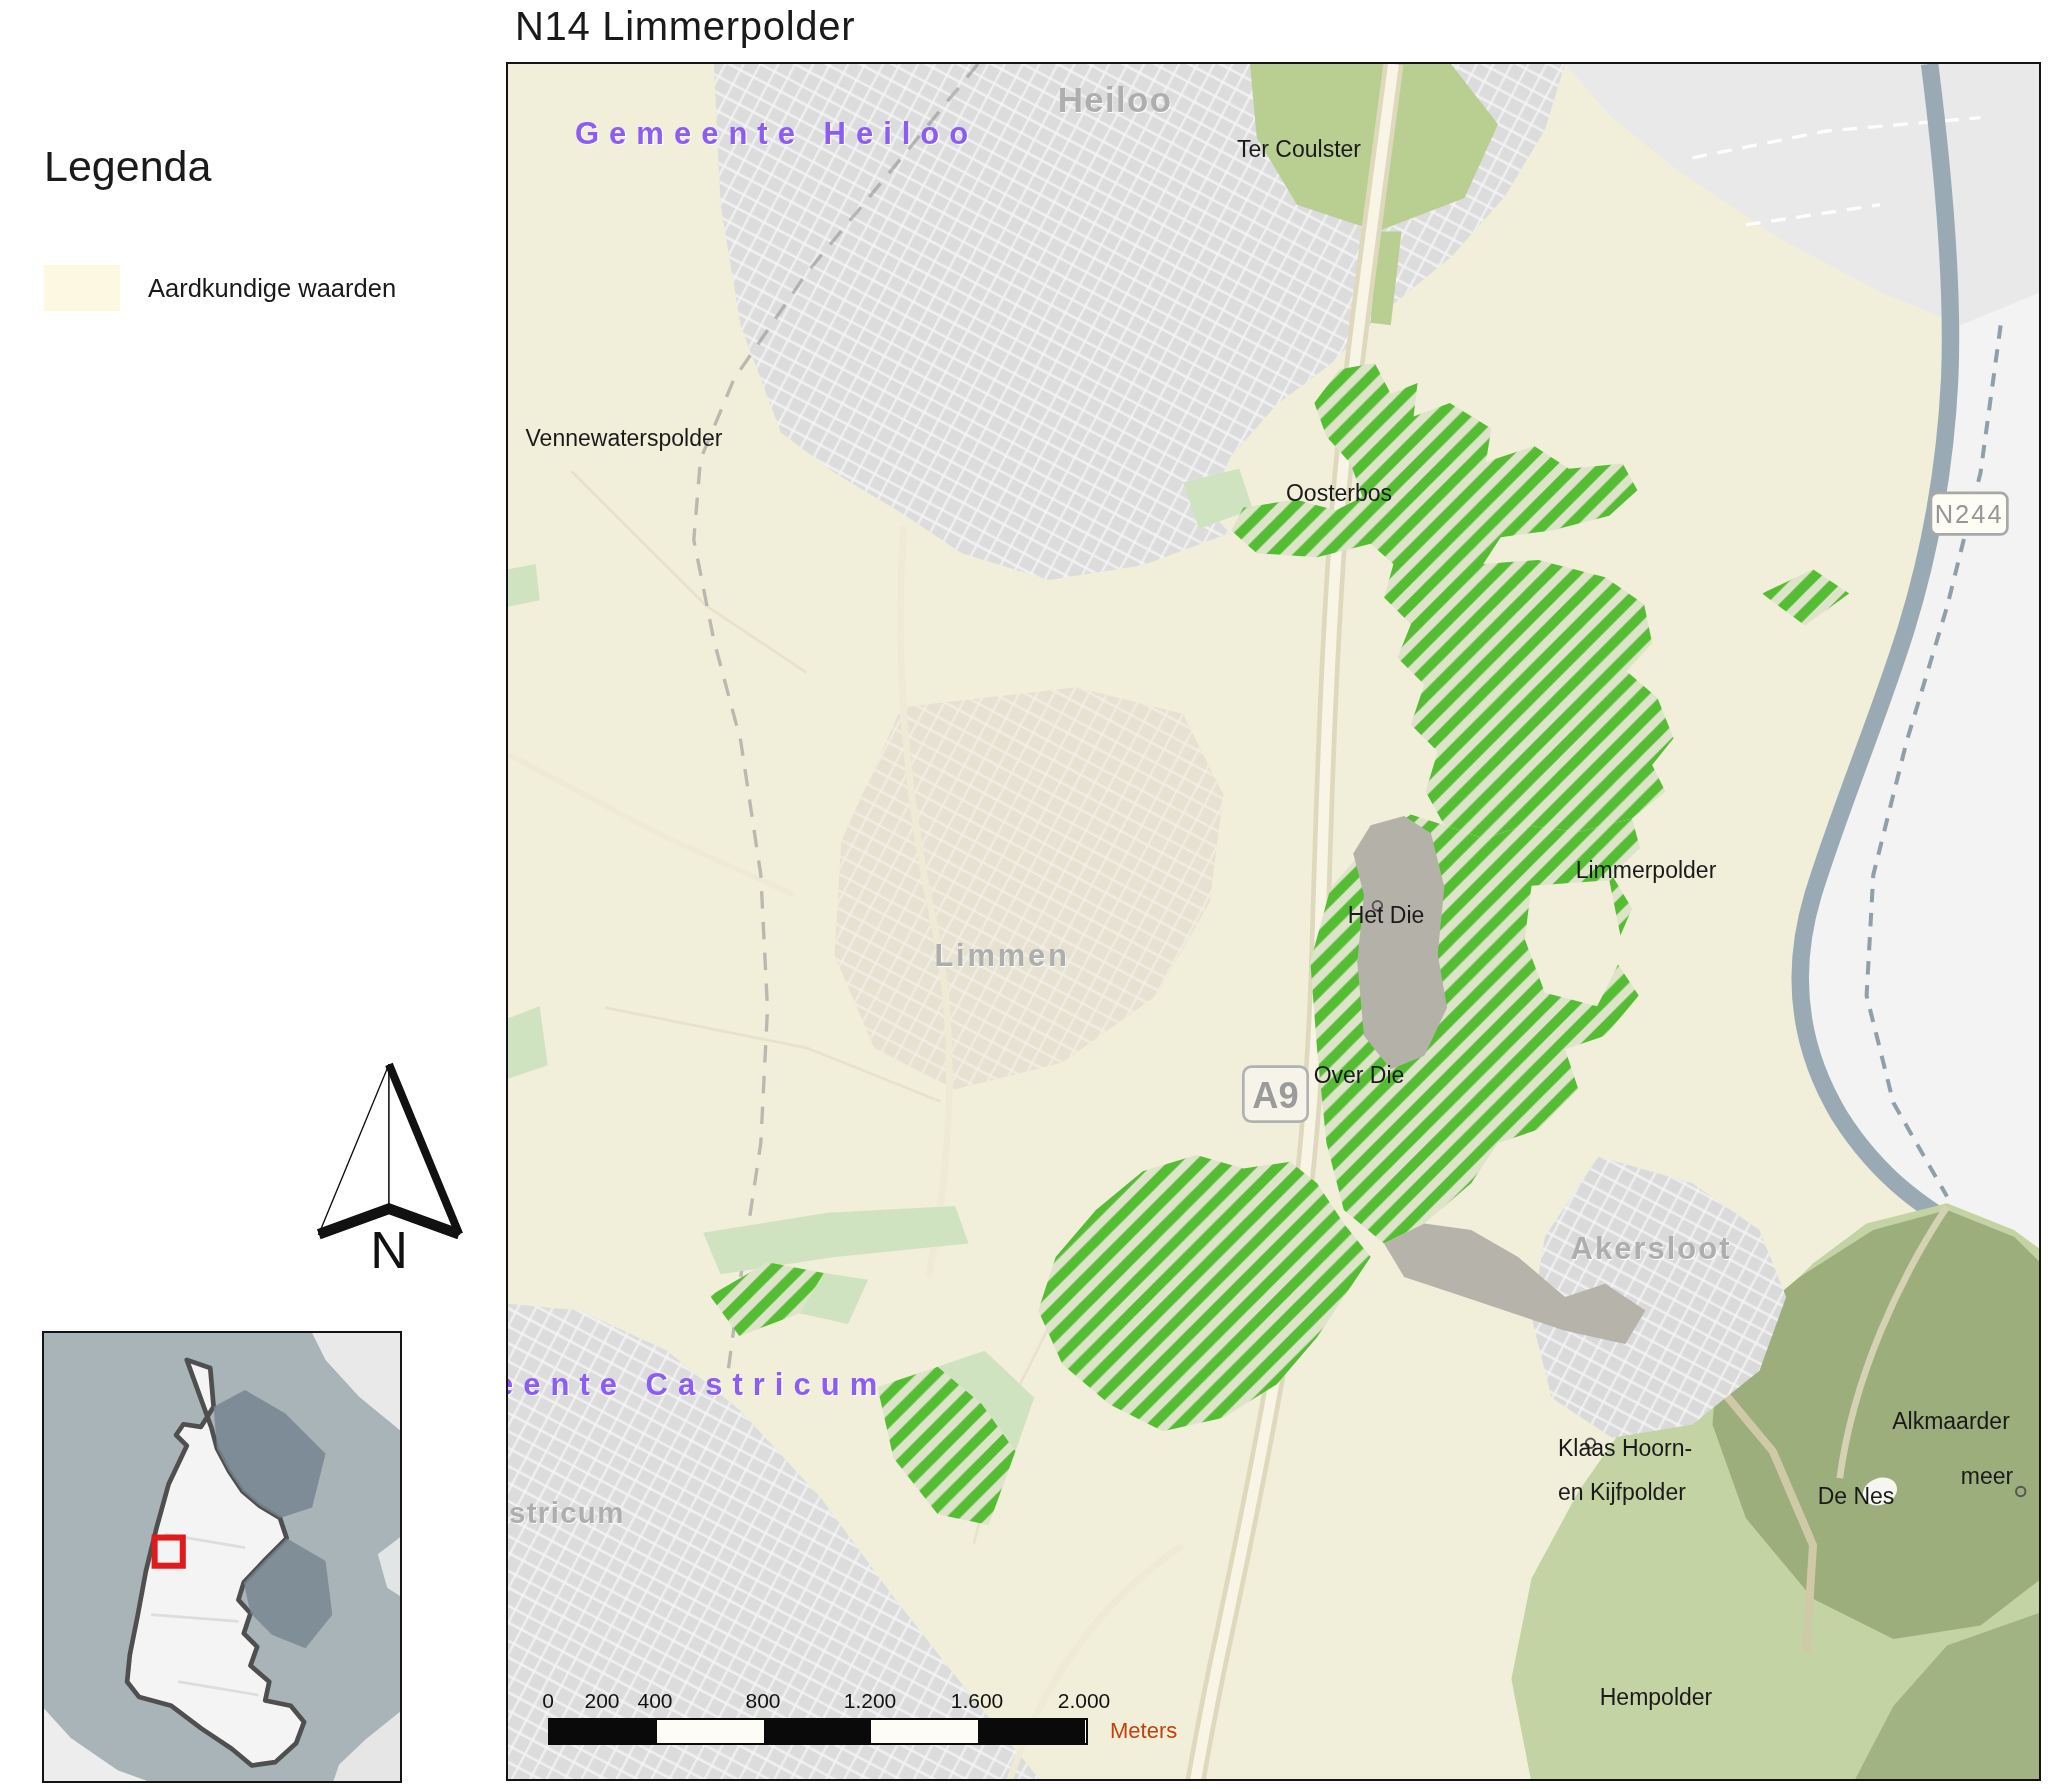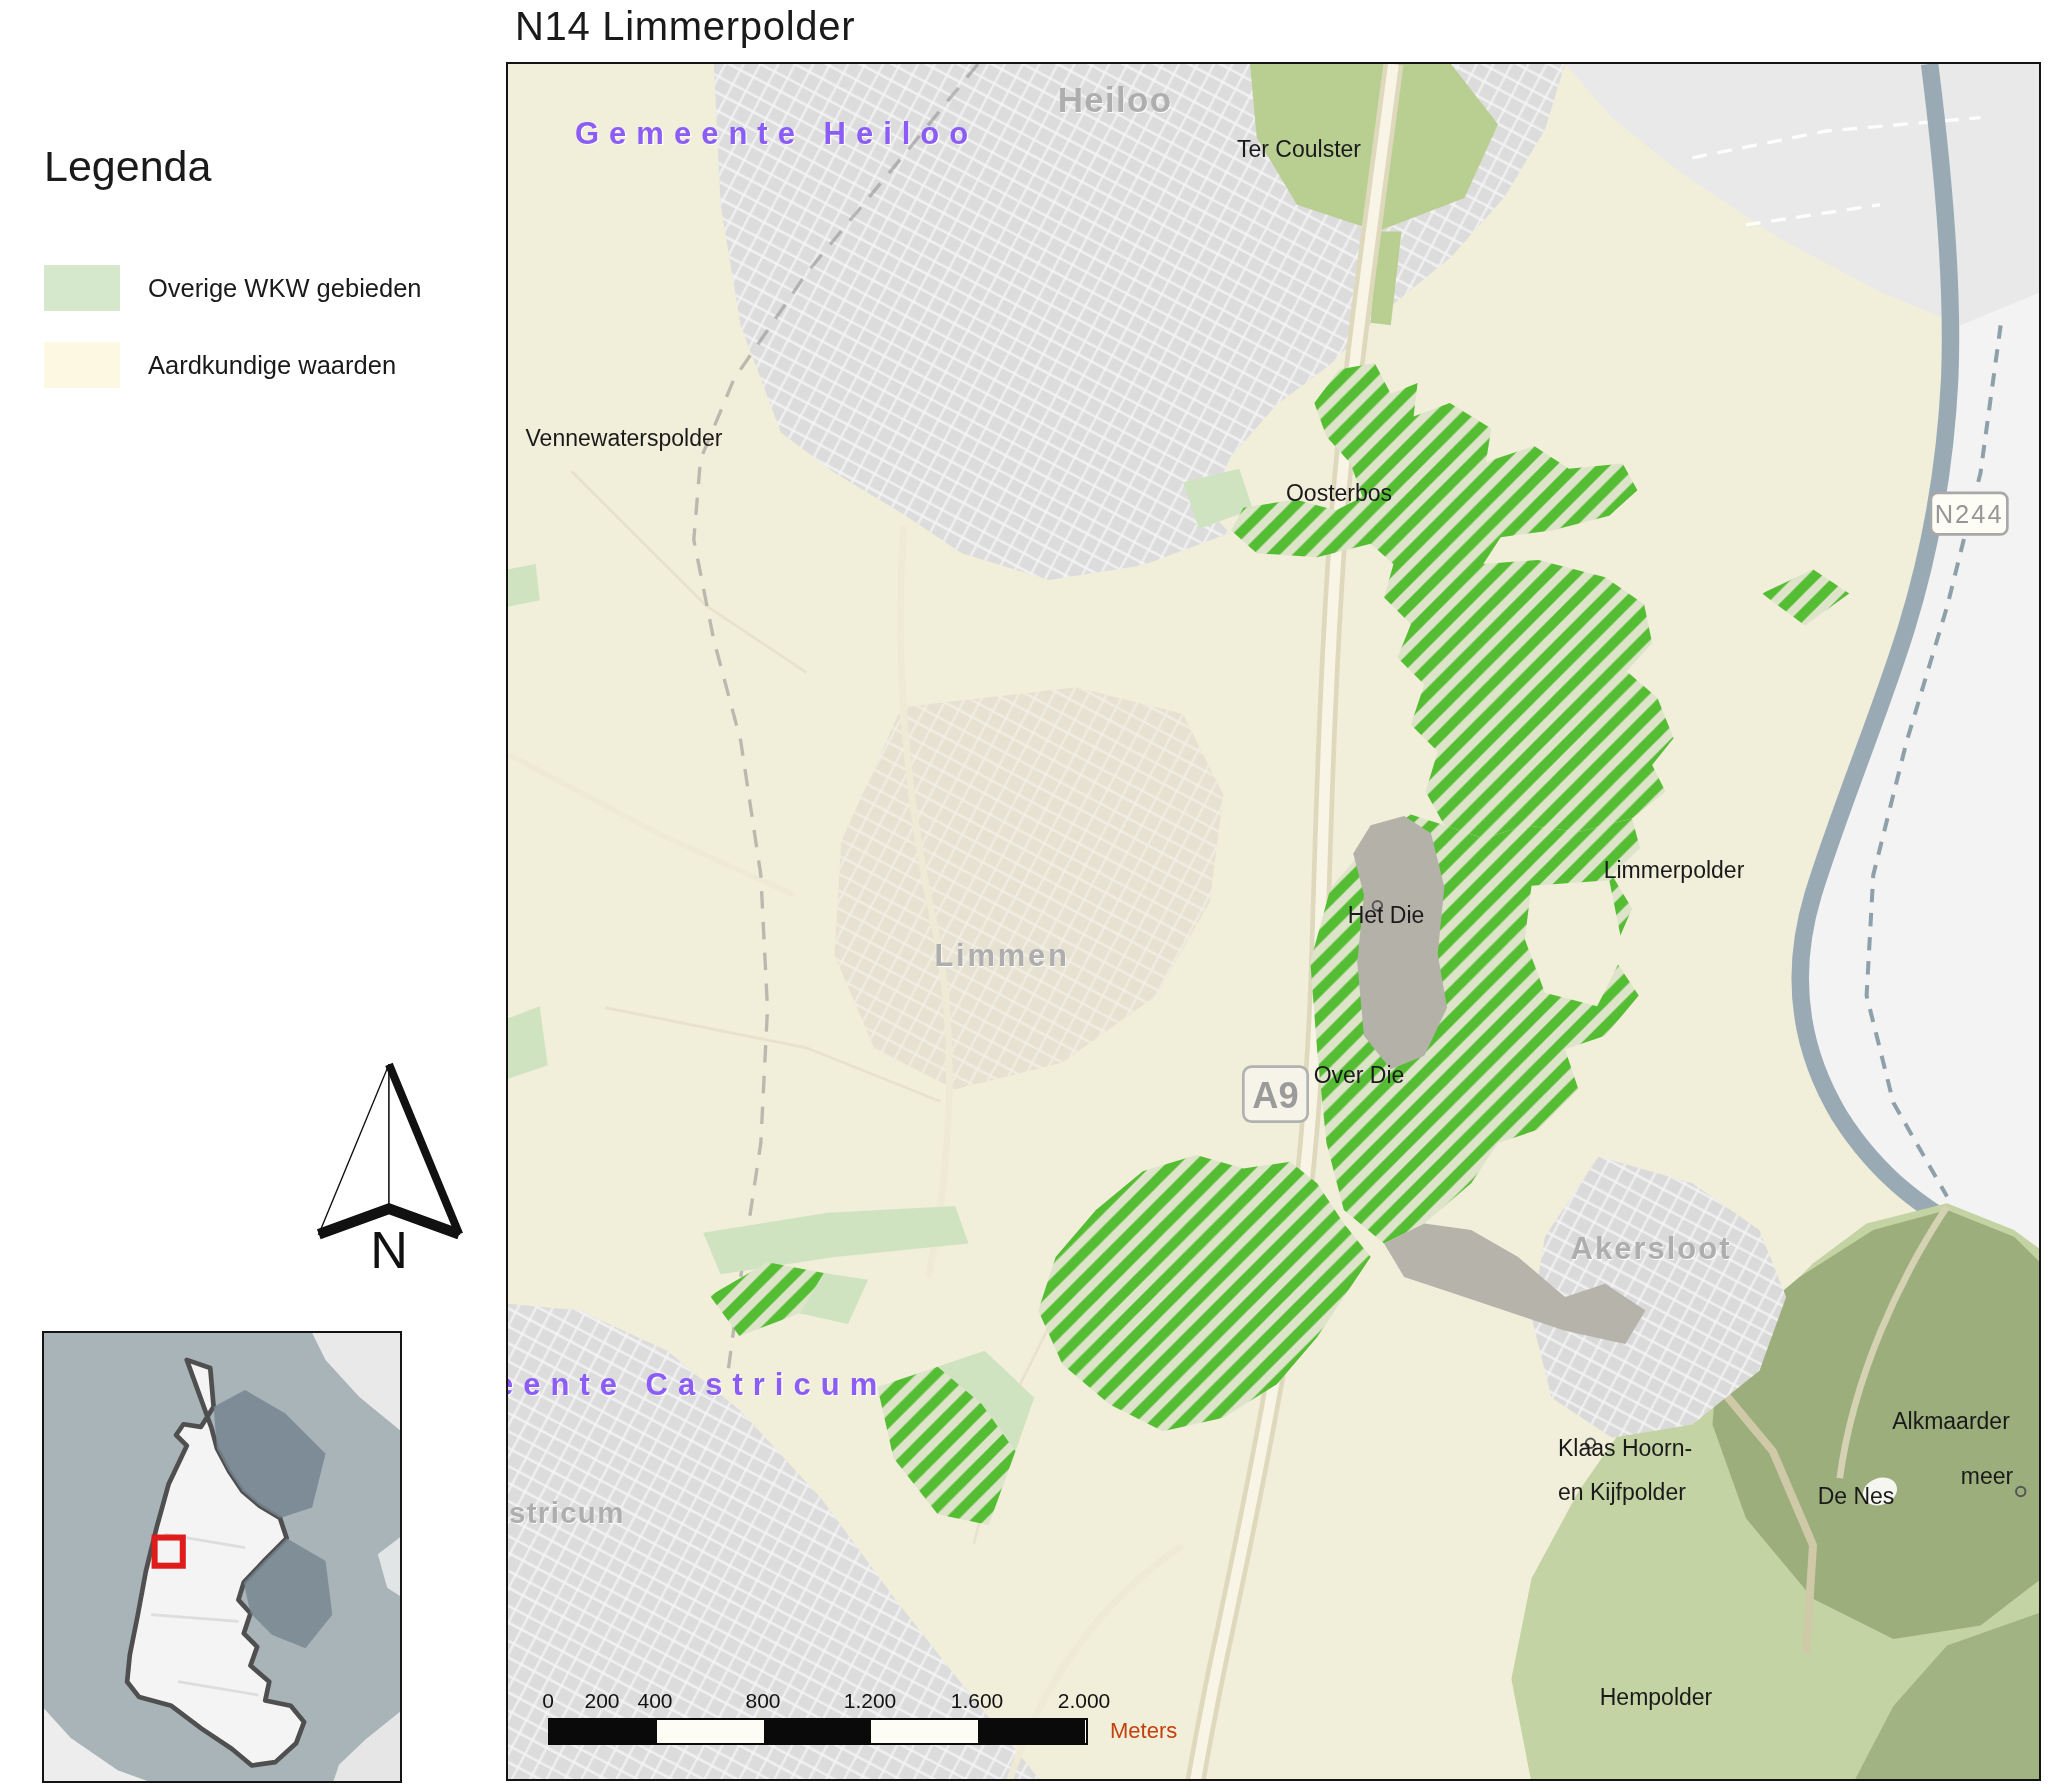--- a/index.html
+++ b/index.html
@@ -40,24 +40,20 @@
   .seg-b{background:#0a0a0a;}
   .scalebar-unit{position:absolute;left:602px;top:1654px;font-size:22px;color:#c2410c;}
 </style>
 </head>
 <body>
 
 <div class="page-title">N14  Limmerpolder</div>
 
 <div class="legend">
   <div class="legend-title">Legenda</div>
-  <div class="legend-row">
-    <div class="legend-swatch sw-green"></div>
-    <div class="legend-label">Overige WKW gebieden</div>
-  </div>
   <div class="legend-row">
     <div class="legend-swatch sw-cream"></div>
     <div class="legend-label">Aardkundige waarden</div>
   </div>
 </div>
 
 <svg class="north" viewBox="0 0 250 320">
   <polygon points="125,8 20,262 125,224" fill="#ffffff" stroke="#111111" stroke-width="2"></polygon>
   <polygon points="125,8 230,262 125,224" fill="#ffffff" stroke="#111111" stroke-width="2"></polygon>
   <path d="M125,8 L230,262" stroke="#111111" stroke-width="12" fill="none"></path>
@@ -180,21 +176,21 @@
       <circle cx="2370" cy="2150" r="7"></circle>
       <circle cx="3012" cy="2222" r="7"></circle>
     </g>
   </svg>
 
   <div class="mlbl mlbl-gray" style="left:607px;top:36px;font-size:35px;letter-spacing:1.3px;">Heiloo</div>
   <div class="watermark" style="left:67px;top:52px;">Gemeente Heiloo</div>
   <div class="mlbl" style="left:791px;top:62px;margin-top:23px;">Ter Coulster</div>
   <div class="mlbl" style="left:116px;top:374px;">Vennewaterspolder</div>
   <div class="mlbl" style="left:831px;top:429px;">Oosterbos</div>
-  <div class="mlbl" style="left:1166px;top:806px;">Limmerpolder</div>
+  <div class="mlbl" style="left:1138px;top:806px;">Limmerpolder</div>
   <div class="mlbl" style="left:878px;top:851px;">Het Die</div>
   <div class="mlbl mlbl-gray" style="left:494px;top:892px;font-size:31px;letter-spacing:2.7px;">Limmen</div>
   <div class="mlbl" style="left:851px;top:1011px;">Over Die</div>
   <div class="mlbl mlbl-gray" style="left:1143px;top:1185px;font-size:31px;letter-spacing:2px;">Akersloot</div>
   <div class="mlbl two-line" style="left:1050px;top:1362px;transform:none;">
     <div>Klaas Hoorn-</div>
     <div>en Kijfpolder</div>
   </div>
   <div class="mlbl" style="left:1348px;top:1432px;">De Nes</div>
   <div class="mlbl" style="left:1443px;top:1357px;">Alkmaarder</div>

